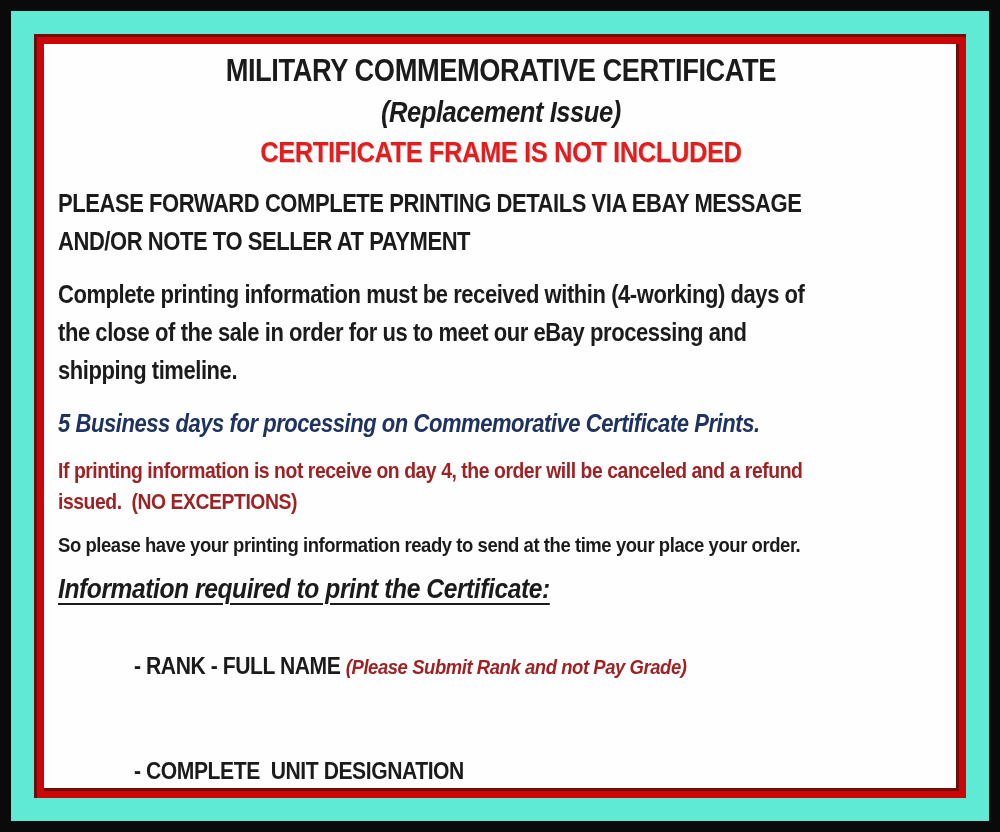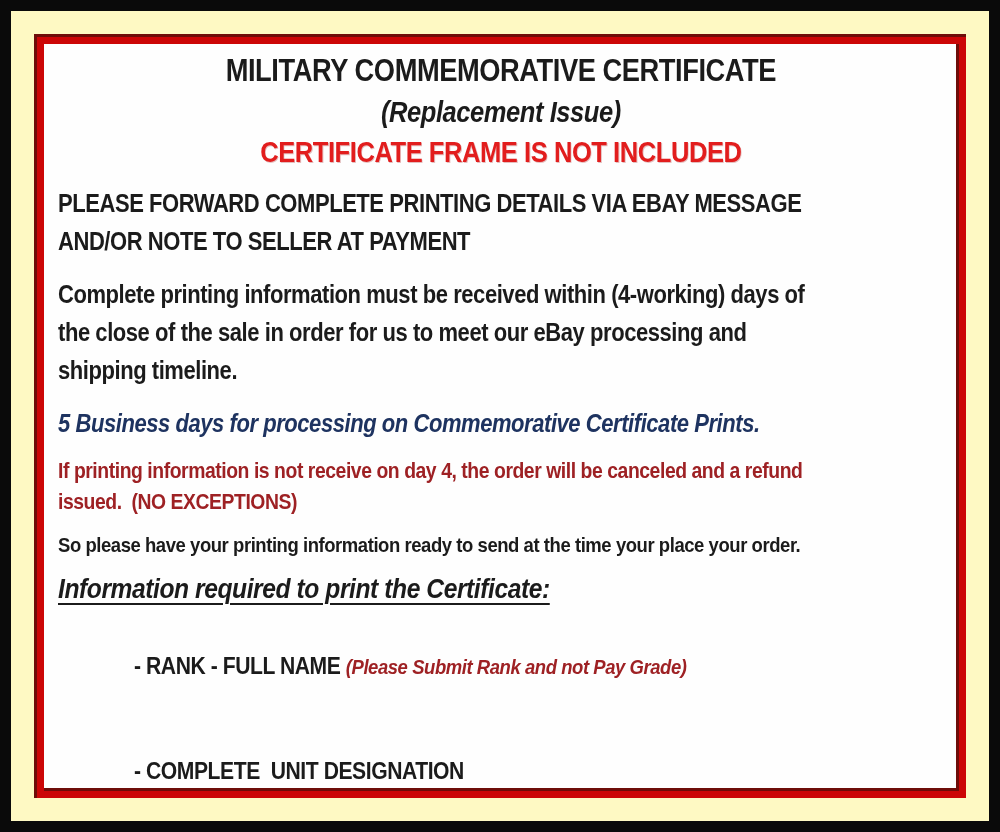--- a/index.html
+++ b/index.html
@@ -1,18 +1,18 @@
 <!DOCTYPE html>
 <html><head>
 <meta charset="utf-8">
 <style>
   html,body{margin:0;padding:0;background:#000;}
   body{width:1000px;height:832px;font-family:"Liberation Sans",sans-serif;}
   .outer-black{width:1000px;height:832px;background:#0a0a0a;box-sizing:border-box;padding:11px;}
-  .yellow-frame{width:100%;height:100%;background:#fef9c3;box-sizing:border-box;padding:23px;}
+  .yellow-frame{width:100%;height:100%;background:#5eead4;box-sizing:border-box;padding:23px;}
   .red-frame{width:100%;height:100%;background:#cc0606;box-sizing:border-box;
              border-top:3px solid #6e0d09;border-left:3px solid #6e0d09;padding:7px;}
   .content{width:100%;height:100%;background:#fefefe;box-sizing:border-box;
            border-right:3px solid #6e0d09;border-bottom:3px solid #6e0d09;
            padding:6px 12px 4px 14px;overflow:hidden;}
   
   .scale-wrap{width:113.6%;transform:scaleX(0.88);transform-origin:left top;}
 
   .t-center{text-align:center;}
   .title1{font-size:31px;font-weight:bold;color:#1b1b1b;letter-spacing:-0.5px;line-height:42px;}

